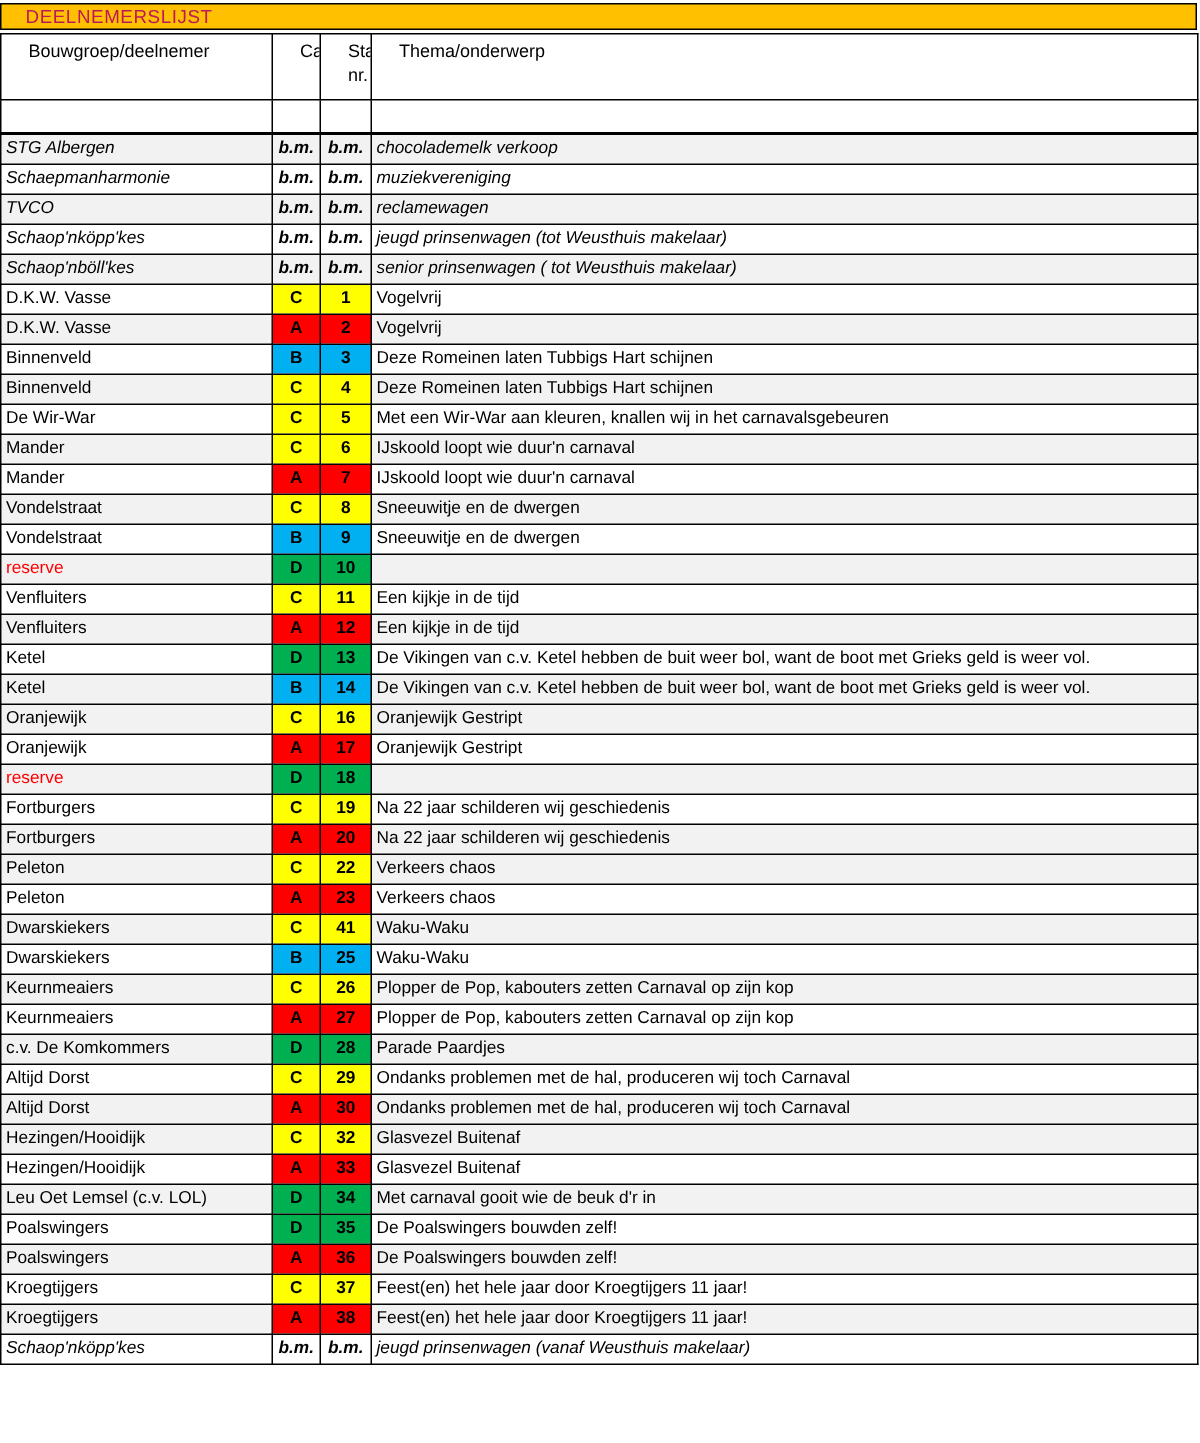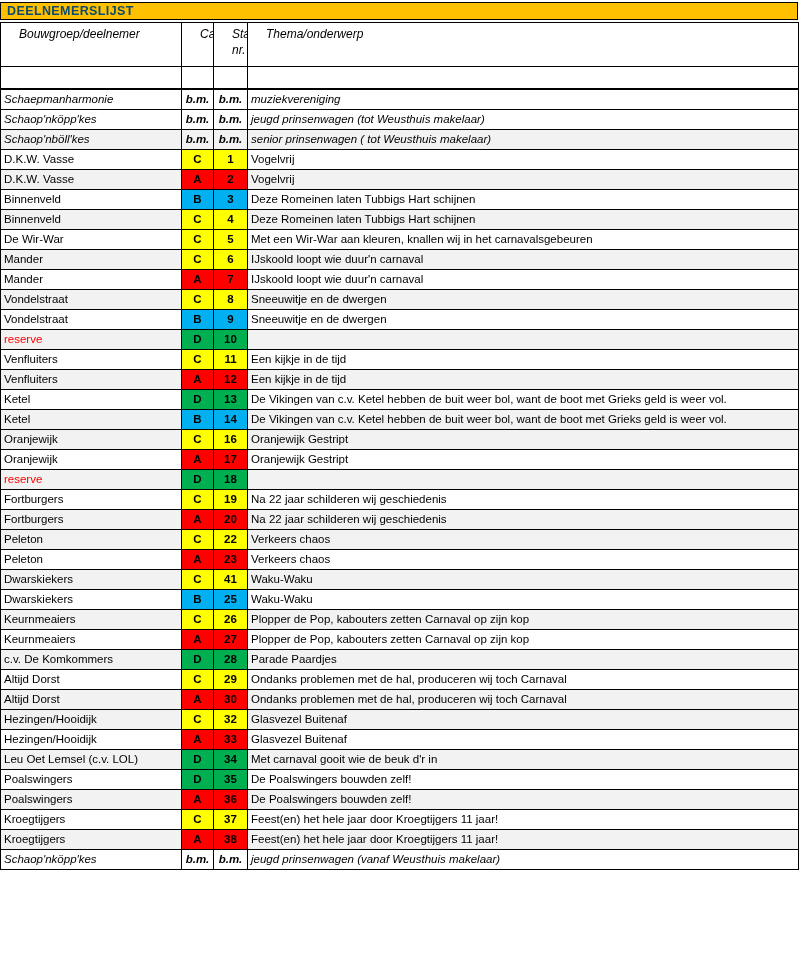--- a/index.html
+++ b/index.html
@@ -28,24 +28,24 @@
     width: 798px;
     height: 18px;
     background: #FFC000;
     border: 1.5px solid #000000;
     box-sizing: border-box;
     display: flex;
     align-items: center;
   }
   .title-bar .title-text {
     font-size: 12.5px;
-    font-weight: bold;
+    font-weight: normal;
     letter-spacing: 0.4px;
-    color: #0c4a6e;
-    padding-left: 6px;
+    color: #be185d;
+    padding-left: 16px;
     line-height: 1;
   }
   
   table.grid {
     position: absolute;
     left: 0;
     top: 22px;
     width: 798px;
     border-collapse: collapse;
     table-layout: fixed;
@@ -63,21 +63,20 @@
     text-align: left;
   }
   col.c-name  { width: 181px; }
   col.c-cat   { width: 32px; }
   col.c-start { width: 34px; }
   col.c-thema { width: 551px; }
 
   
   tr.hdr td {
     height: 44px;
-    font-style: italic;
     font-size: 12px;
     vertical-align: top;
     padding-top: 3px;
     white-space: normal;
     line-height: 1.35;
     padding-left: 18px;
   }
   tr.hdr td.ctr { text-align: center; }
 
   
@@ -132,26 +131,38 @@
         <td class="ctr">Cat</td>
         <td class="ctr">Start nr.</td>
         <td>Thema/onderwerp</td>
       </tr>
       <tr class="spacer thick-bottom">
         <td></td>
         <td></td>
         <td></td>
         <td></td>
       </tr>
+    <tr class="row alt bm">
+          <td class="name">STG Albergen</td>
+          <td class="cat fill-alt">b.m.</td>
+          <td class="start fill-alt">b.m.</td>
+          <td class="thema">chocolademelk verkoop</td>
+        </tr>
         <tr class="row plain bm">
           <td class="name">Schaepmanharmonie</td>
           <td class="cat fill-none">b.m.</td>
           <td class="start fill-none">b.m.</td>
           <td class="thema">muziekvereniging</td>
         </tr>
+        <tr class="row alt bm">
+          <td class="name">TVCO</td>
+          <td class="cat fill-alt">b.m.</td>
+          <td class="start fill-alt">b.m.</td>
+          <td class="thema">reclamewagen</td>
+        </tr>
         <tr class="row plain bm">
           <td class="name">Schaop'nköpp'kes</td>
           <td class="cat fill-none">b.m.</td>
           <td class="start fill-none">b.m.</td>
           <td class="thema">jeugd prinsenwagen  (tot Weusthuis makelaar)</td>
         </tr>
         <tr class="row alt bm">
           <td class="name">Schaop'nböll'kes</td>
           <td class="cat fill-alt">b.m.</td>
           <td class="start fill-alt">b.m.</td>

